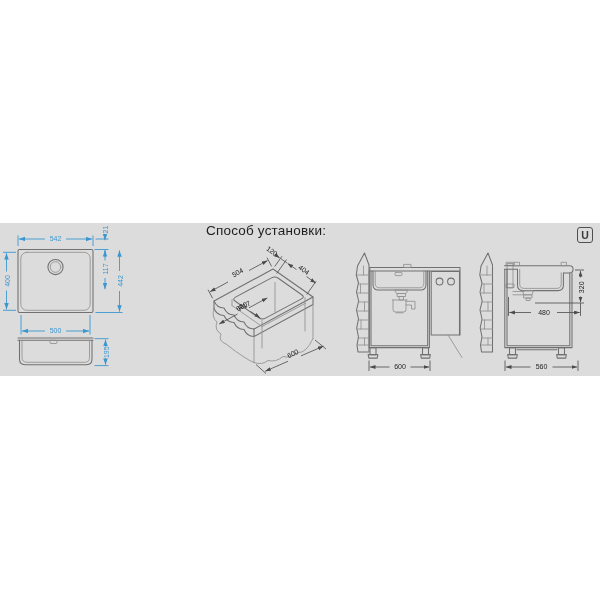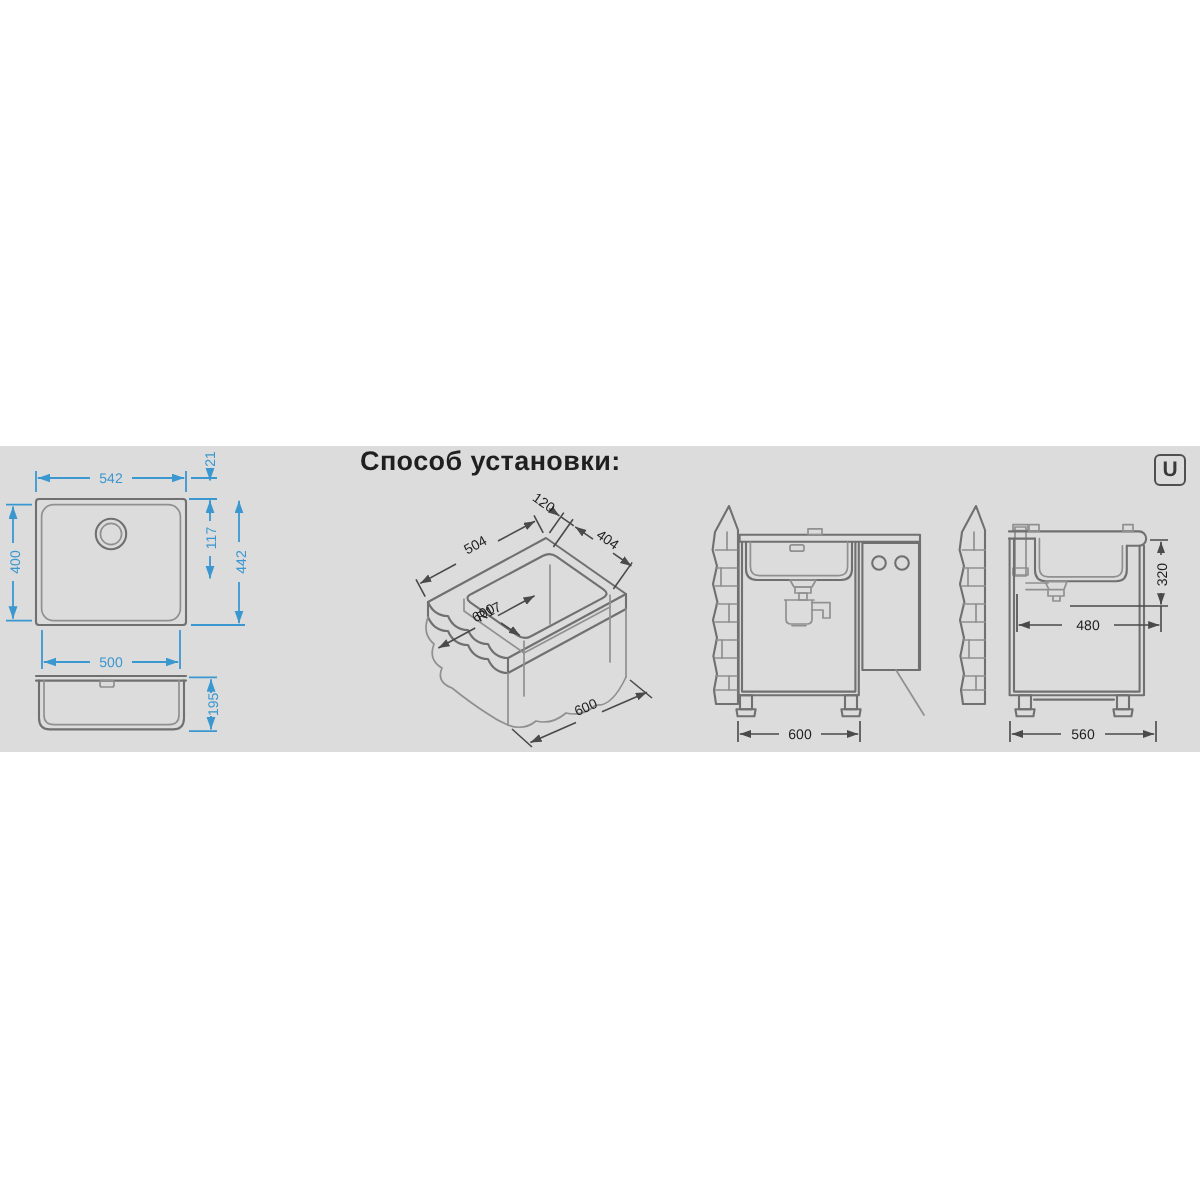--- a/index.html
+++ b/index.html
@@ -4,22 +4,22 @@
 <style>
   :root{
     --band-bg:#dcdcdc; --line-gray:#707070; --line-gray2:#909090;
     --dim-blue:#3a97d0; --dim-dark:#4a4a4a; --text-black:#1f1f1f;
   }
   html,body{margin:0;padding:0;background:#ffffff;}
   .stage{position:relative;width:600px;height:600px;background:#ffffff;overflow:hidden;
          font-family:"Liberation Sans",sans-serif;}
   .band{position:absolute;left:0;top:223px;width:600px;height:153px;background:var(--band-bg);}
   .drawing{position:absolute;left:0;top:0;width:600px;height:600px;}
-  .page-title{position:absolute;left:180px;top:223px;width:220px;
-              font-size:13.5px;font-weight:bold;color:var(--text-black);letter-spacing:.2px;}
+  .page-title{position:absolute;left:206px;top:223px;width:220px;
+              font-size:13.5px;font-weight:normal;color:var(--text-black);letter-spacing:.2px;}
   .badge{position:absolute;left:577px;top:227px;width:14px;height:14px;
          border:1.6px solid #4f4f4f;border-radius:3px;color:#3a3a3a;
          font-size:10.5px;font-weight:bold;display:flex;align-items:center;justify-content:center;
          background:transparent;}
   
   .ln{stroke:var(--line-gray);fill:none;stroke-width:1.05;stroke-linecap:round;stroke-linejoin:round;}
   .ln2{stroke:var(--line-gray2);fill:none;stroke-width:0.85;stroke-linecap:round;stroke-linejoin:round;}
   .dim{stroke:var(--dim-dark);fill:none;stroke-width:0.8;}
   .dimb{stroke:var(--dim-blue);fill:none;stroke-width:0.9;}
   .txt{fill:var(--text-black);font-family:"Liberation Sans",sans-serif;font-size:7px;text-anchor:middle;}

